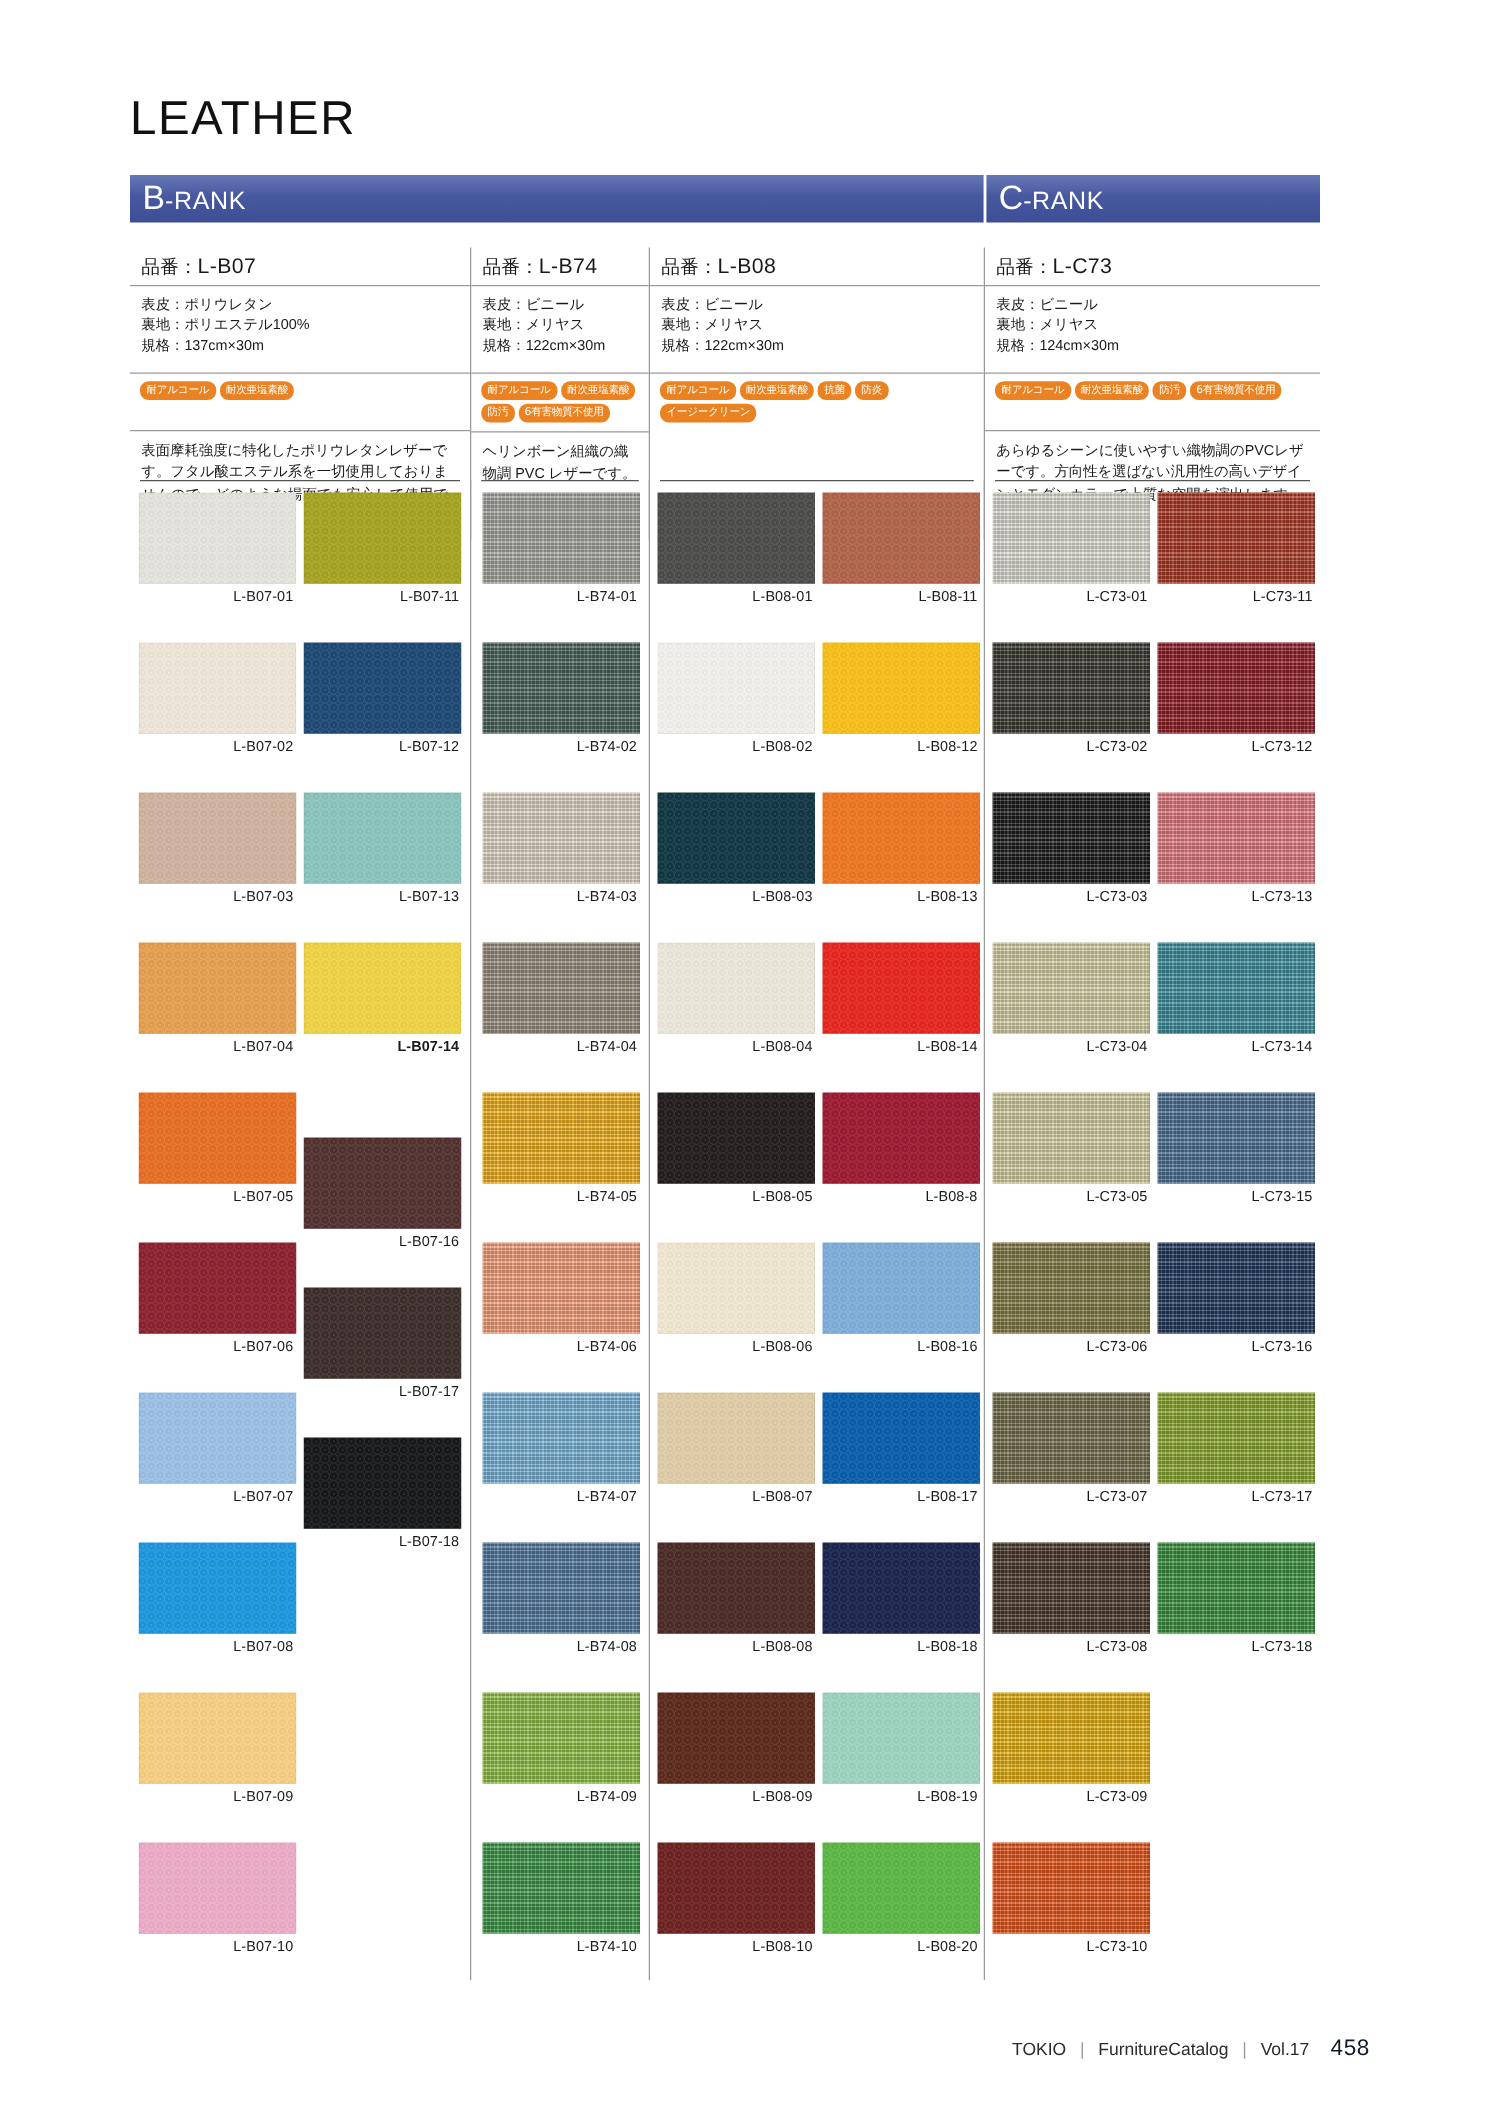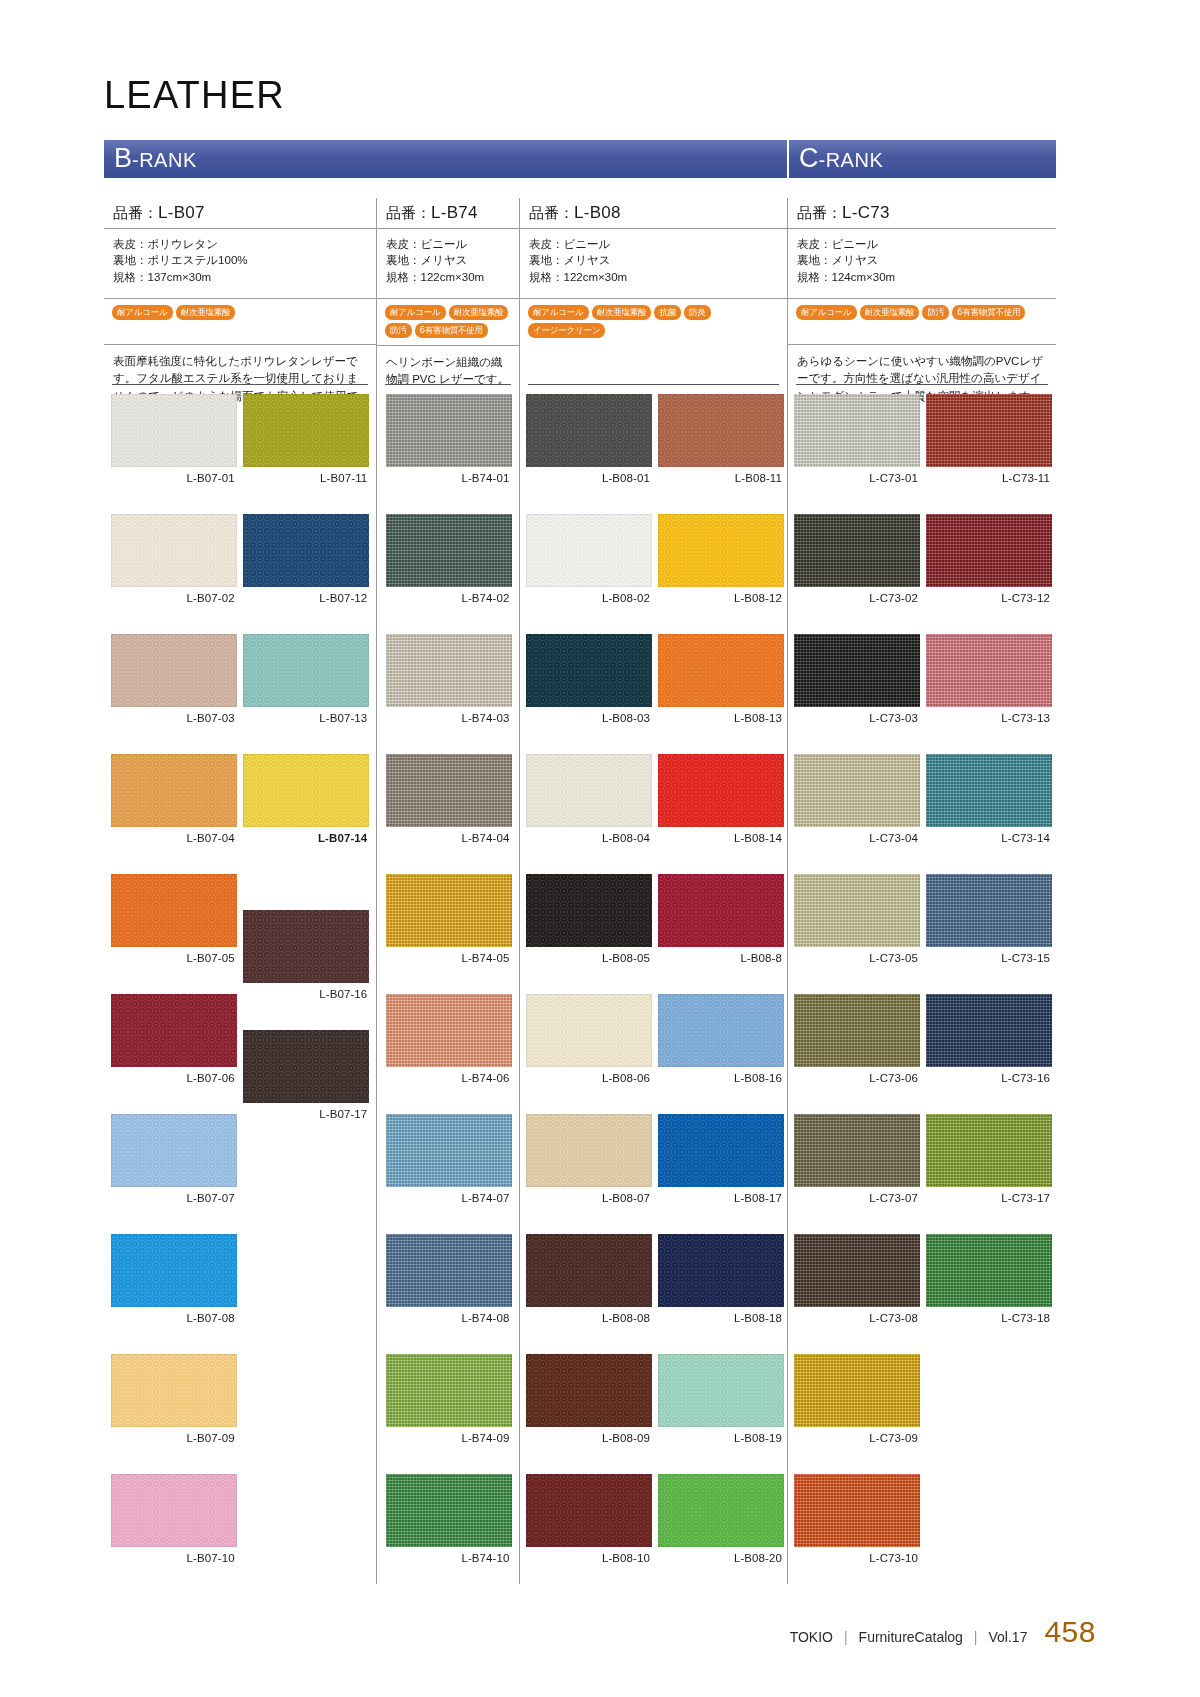--- a/index.html
+++ b/index.html
@@ -129,21 +129,21 @@
     height:17px;letter-spacing:0.1px;
   }
 
   
   .footer{
     position:absolute;right:104px;bottom:48px;
     display:flex;align-items:baseline;gap:11px;
     font-size:14px;color:#2b2b2b;
   }
   .footer .sep{color:#9a9a9a;}
-  .footer .pageno{font-size:30px;letter-spacing:0.5px;color:#a16207;margin-left:6px;}
+  .footer .pageno{font-size:18px;letter-spacing:0.5px;color:#0f172a;margin-left:6px;}
 </style>
 </head>
 <body>
 
 <div class="page">
 
   <div class="page-title">LEATHER</div>
 
   <div class="board">
     <div class="rankbar" id="rankbar">
@@ -288,20 +288,24 @@
               <div class="cap">L-B07-14</div>
             </div>
             <div class="cellbox" style="height: 120px;">
               <div class="sw grain" title="L-B07-16" style="background: rgb(83, 50, 48);"></div>
               <div class="cap">L-B07-16</div>
             </div>
             <div class="cellbox" style="height: 120px;">
               <div class="sw grain" title="L-B07-17" style="background: rgb(61, 47, 44);"></div>
               <div class="cap">L-B07-17</div>
             </div>
+            <div class="cellbox" style="height: 120px;">
+              <div class="sw grain" title="L-B07-18" style="background: rgb(23, 24, 26);"></div>
+              <div class="cap">L-B07-18</div>
+            </div>
           </div>
         </div>
       </div>
       <div class="gcol" style="width: 143px;">
         <div class="topline"></div>
         <div class="gcol-inner" style="padding-left: 8.5px; gap: 8.5px;">
           <div class="subcol">
             <div class="cellbox" style="height: 120px;">
               <div class="sw woven" title="L-B74-01" style="background: rgb(165, 165, 160);"></div>
               <div class="cap">L-B74-01</div>

